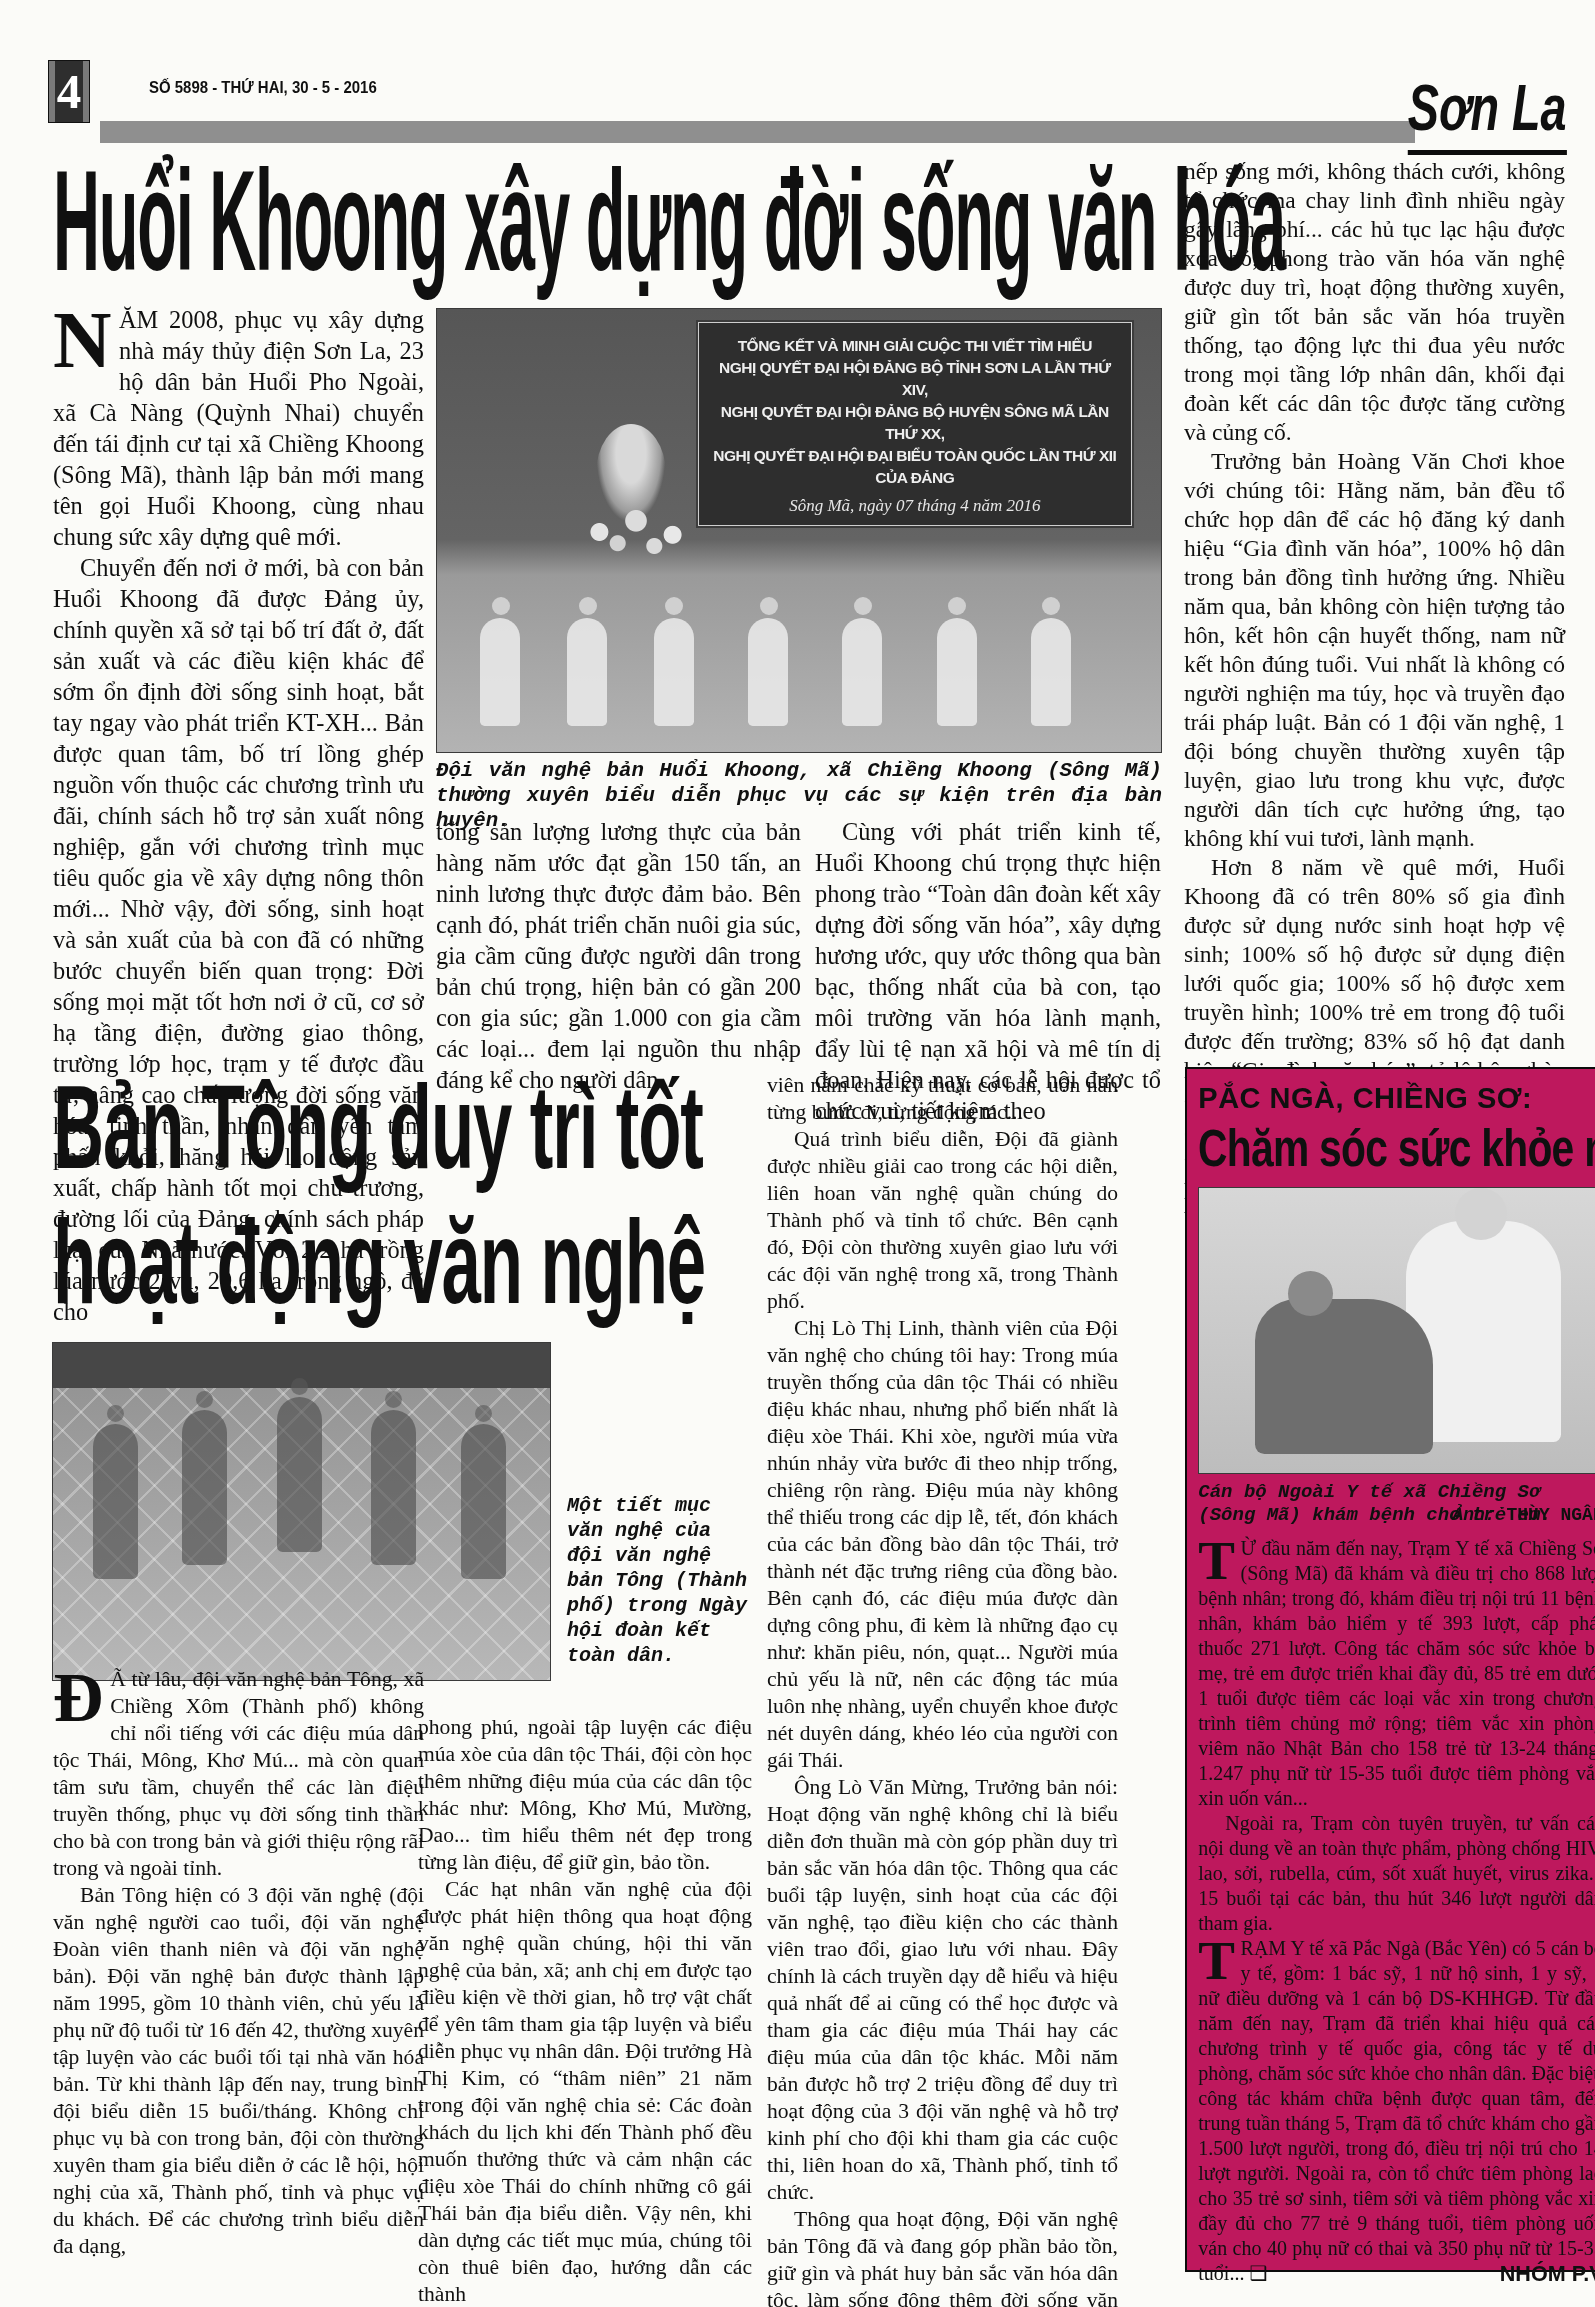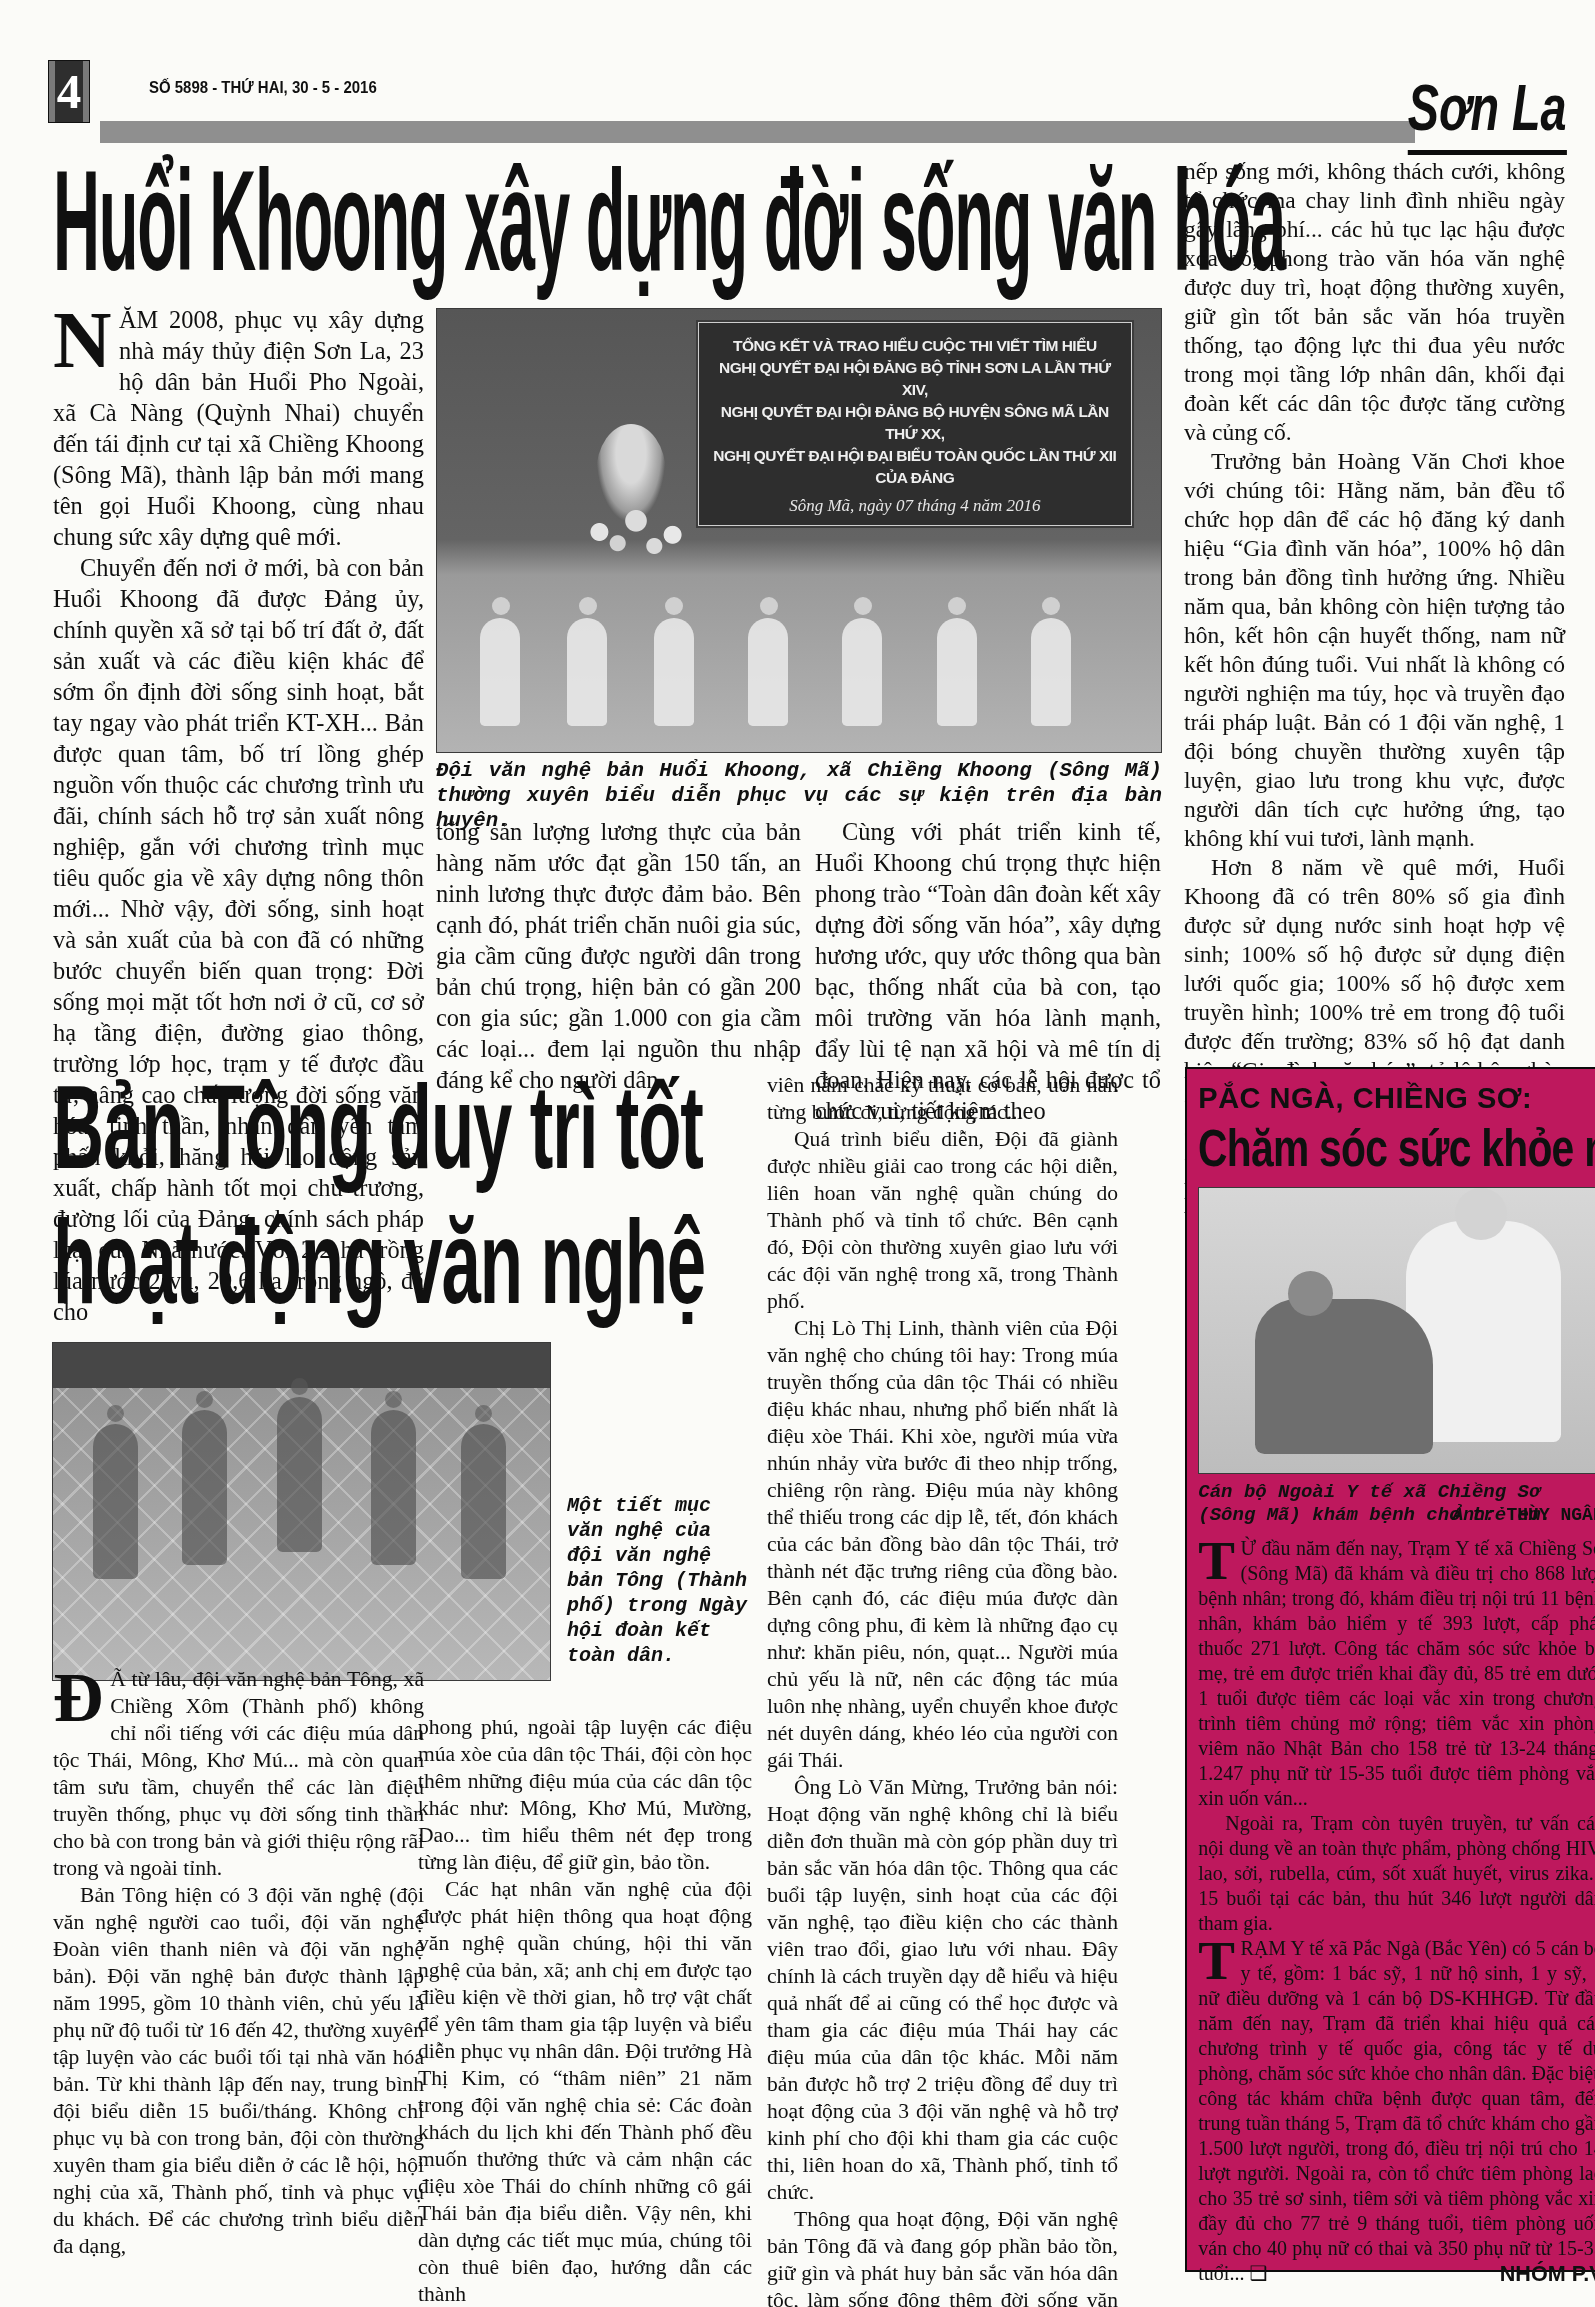--- a/index.html
+++ b/index.html
@@ -102,21 +102,21 @@
 
   <div class="abs col t1" style="left:53px; top:304px; width:371px;">
     <p class="flush"><span class="dropcap dc-big">N</span><span>ĂM 2008, phục vụ xây dựng nhà máy thủy điện Sơn La, 23 hộ dân bản Huổi Pho Ngoài, xã Cà Nàng (Quỳnh Nhai) chuyển đến tái định cư tại xã Chiềng Khoong (Sông Mã), thành lập bản mới mang tên gọi Huổi Khoong, cùng nhau chung sức xây dựng quê mới.</span></p>
     <p>Chuyển đến nơi ở mới, bà con bản Huổi Khoong đã được Đảng ủy, chính quyền xã sở tại bố trí đất ở, đất sản xuất và các điều kiện khác để sớm ổn định đời sống sinh hoạt, bắt tay ngay vào phát triển KT-XH... Bản được quan tâm, bố trí lồng ghép nguồn vốn thuộc các chương trình ưu đãi, chính sách hỗ trợ sản xuất nông nghiệp, gắn với chương trình mục tiêu quốc gia về xây dựng nông thôn mới... Nhờ vậy, đời sống, sinh hoạt và sản xuất của bà con đã có những bước chuyển biến quan trọng: Đời sống mọi mặt tốt hơn nơi ở cũ, cơ sở hạ tầng điện, đường giao thông, trường lớp học, trạm y tế được đầu tư, nâng cao chất lượng đời sống văn hóa, tinh thần, nhân dân yên tâm phấn khởi, hăng hái lao động sản xuất, chấp hành tốt mọi chủ trương, đường lối của Đảng, chính sách pháp luật của Nhà nước. Với 2,2 ha trồng lúa nước 2 vụ, 29,6 ha trồng ngô, đã cho</p>
   </div>
 
   <div class="abs photo photo1">
     <div class="bust"></div>
     <div class="flowers"></div>
     <div class="banner">
-      <div class="bl">TỔNG KẾT VÀ TRAO HIỂU CUỘC THI VIẾT TÌM HIỂU</div>
+      <div class="bl">TỔNG KẾT VÀ MINH GIẢI CUỘC THI VIẾT TÌM HIỂU</div>
       <div class="bl">NGHỊ QUYẾT ĐẠI HỘI ĐẢNG BỘ TỈNH SƠN LA LẦN THỨ XIV,</div>
       <div class="bl">NGHỊ QUYẾT ĐẠI HỘI ĐẢNG BỘ HUYỆN SÔNG MÃ LẦN THỨ XX,</div>
       <div class="bl">NGHỊ QUYẾT ĐẠI HỘI ĐẠI BIỂU TOÀN QUỐC LẦN THỨ XII CỦA ĐẢNG</div>
       <div class="bd">Sông Mã, ngày 07 tháng 4 năm 2016</div>
     </div>
     <div class="dancer" style="left:6%;"></div>
     <div class="dancer" style="left:18%;"></div>
     <div class="dancer" style="left:30%;"></div>
     <div class="dancer" style="left:43%;"></div>
     <div class="dancer" style="left:56%;"></div>

